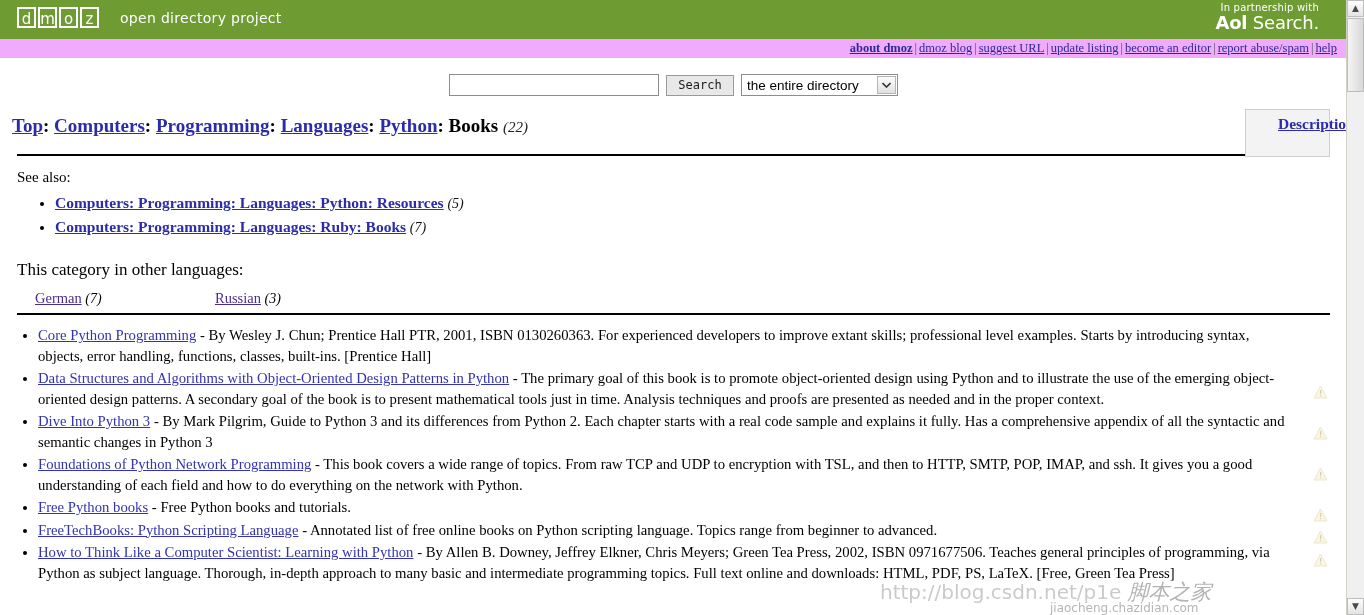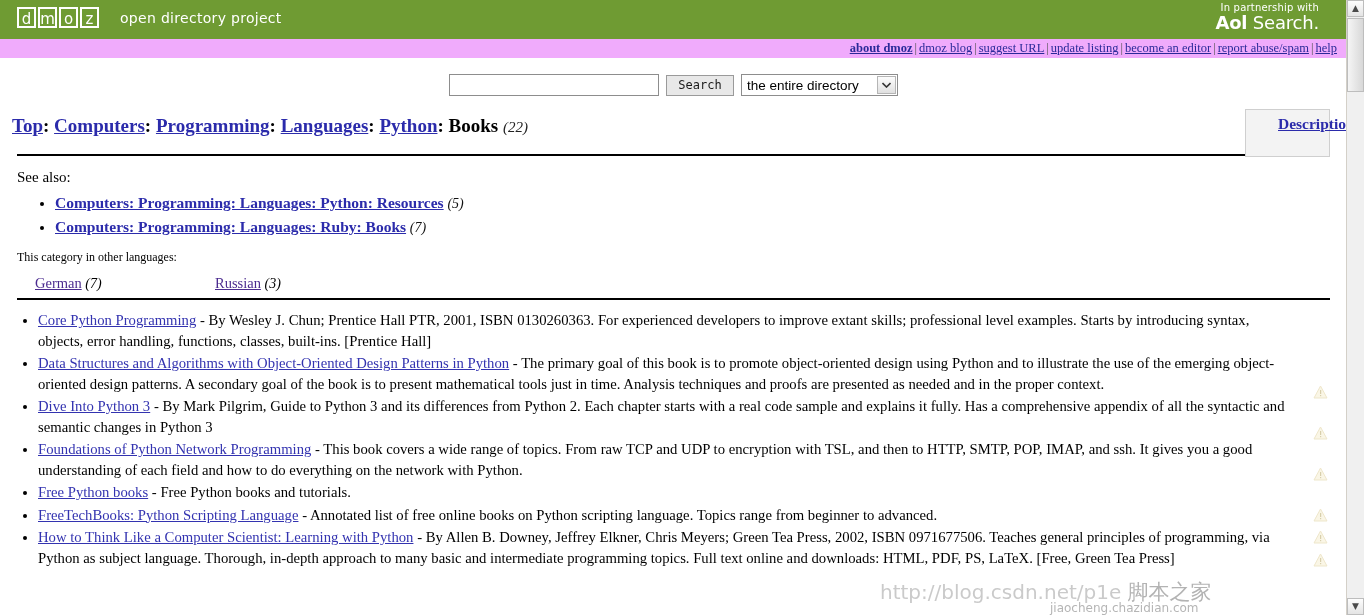--- a/index.html
+++ b/index.html
@@ -274,22 +274,22 @@
     text-decoration: underline;
     font-size: 15.5px;
   }
   ul.links li .count {
     font-style: italic;
     color: #111;
     font-size: 14px;
   }
 
   .otherlang-label {
-    margin-top: 14px;
-    font-size: 12px;
+    margin-top: 24px;
+    font-size: 17px;
   }
   .otherlang-row {
     margin-top: 10px;
     padding-left: 18px;
     display: flex;
   }
   .otherlang-row .cell {
     width: 180px;
     font-size: 14.5px;
   }
@@ -338,20 +338,21 @@
     font-family: "DejaVu Sans", sans-serif;
     font-size: 20px;
     color: #b9b9b9;
     opacity: 0.75;
     white-space: nowrap;
     pointer-events: none;
   }
   .watermark .cn {
     font-size: 21px;
     color: #9a9a9a;
+    font-style: italic;
   }
   .watermark2 {
     position: absolute;
     left: 1050px;
     top: 601px;
     font-family: "DejaVu Sans", sans-serif;
     font-size: 12px;
     color: #b5b5b5;
     white-space: nowrap;
     pointer-events: none;

